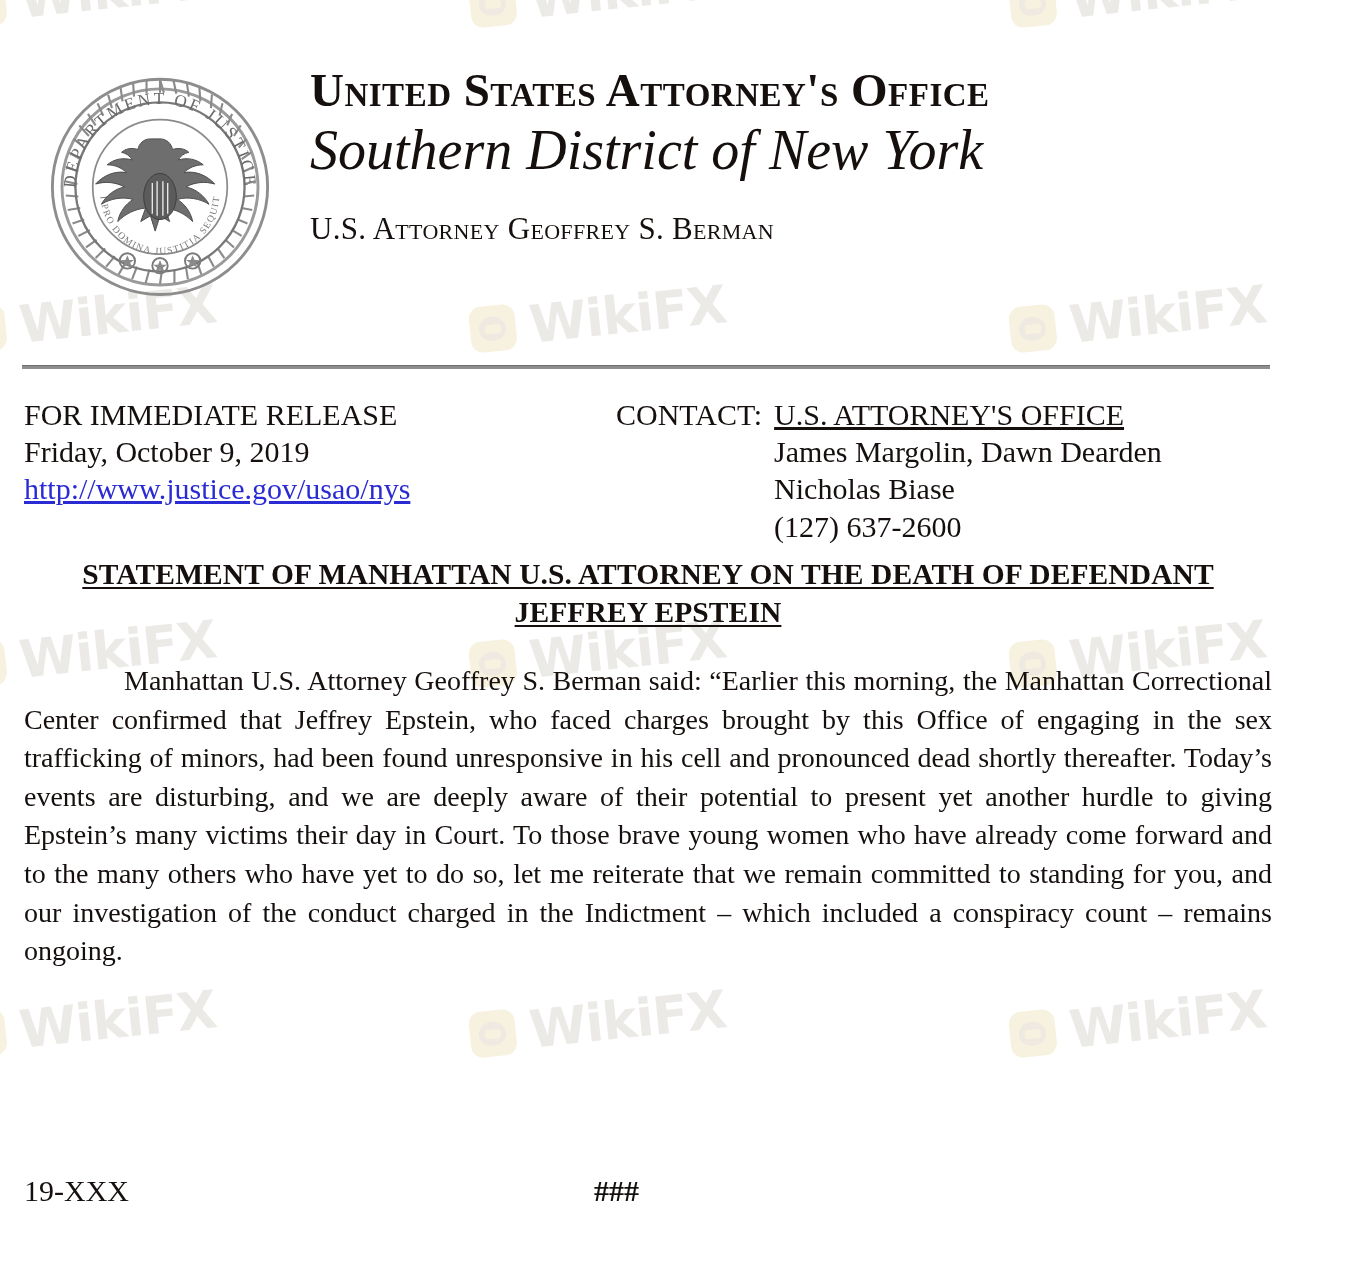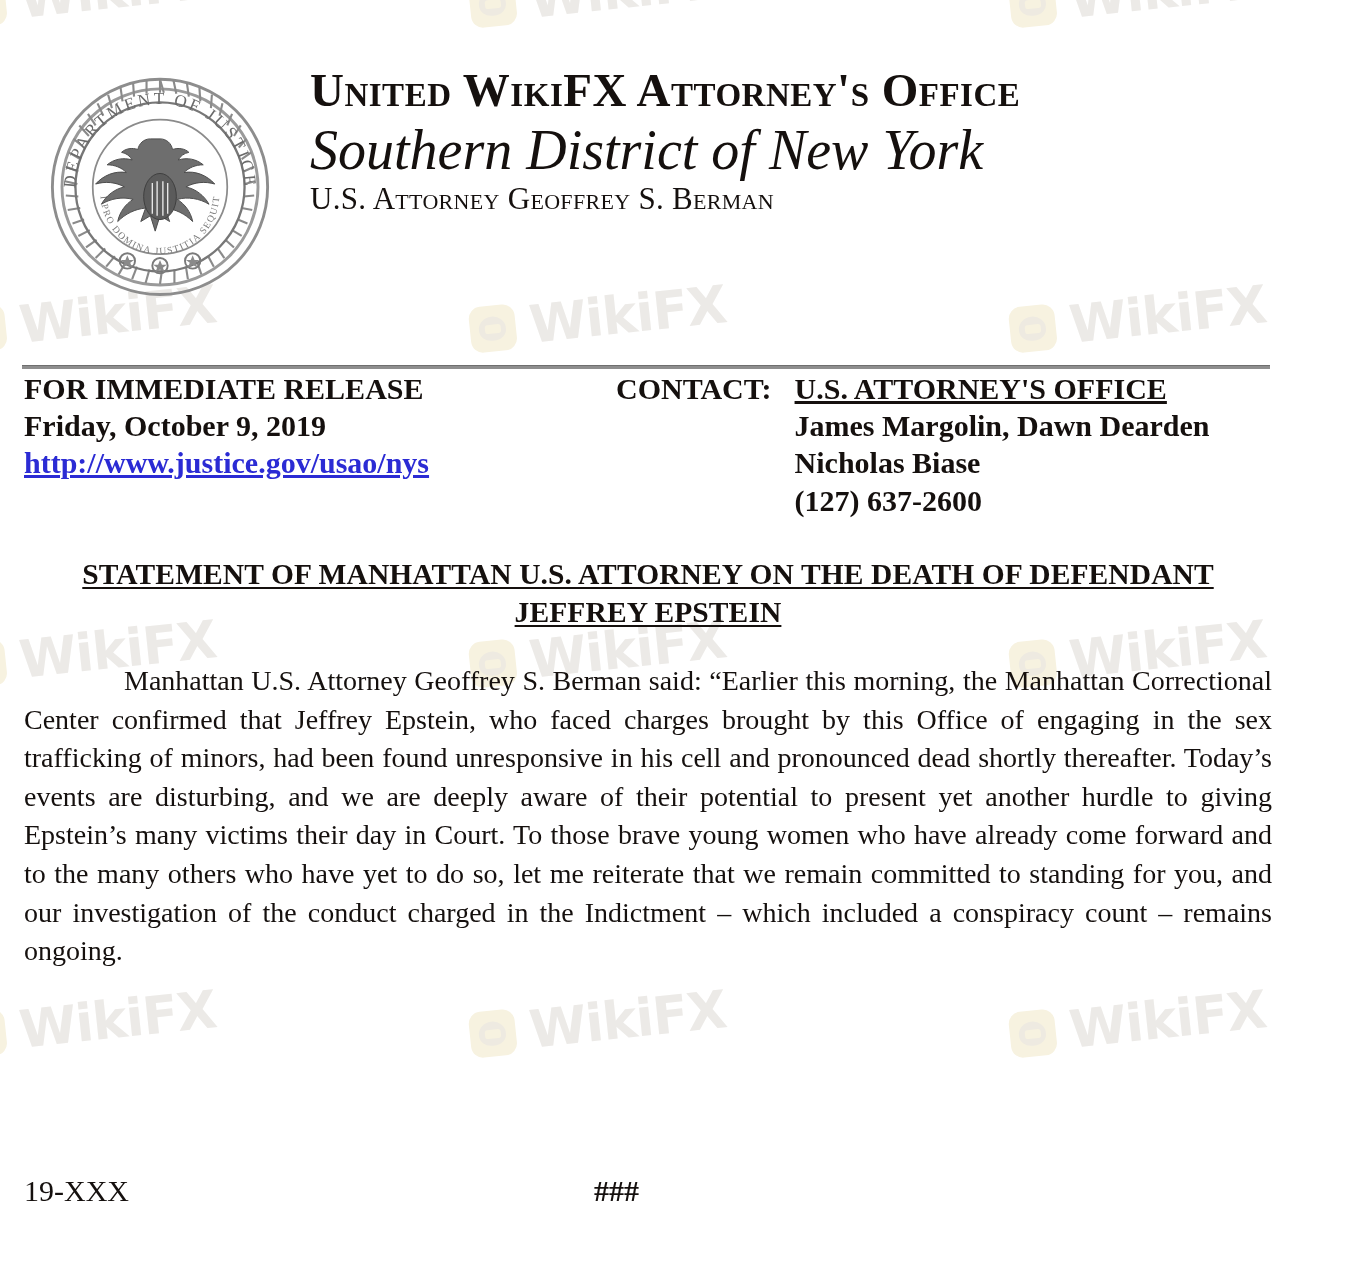--- a/index.html
+++ b/index.html
@@ -115,42 +115,42 @@
     font-size: 56px;
     line-height: 1.1;
     margin-top: 4px;
     white-space: nowrap;
   }
   .attorney-line {
     font-family: "Liberation Serif", "DejaVu Serif", serif;
     font-size: 31px;
     font-variant: small-caps;
     letter-spacing: 0.3px;
+    margin-top: 30px;
     white-space: nowrap;
   }
 
   .rule {
     position: absolute;
     left: 22px;
     top: 365px;
     width: 1248px;
     height: 4px;
     background: #8e8e8e;
     border-top: 1px solid #6f6f6f;
     box-sizing: border-box;
   }
 
   
   .meta {
     position: absolute;
     left: 0;
-    top: 370px;
+    top: 396px;
     width: 1364px;
     height: 150px;
-    font-weight: bold;
   }
   .release-col {
     position: absolute;
     left: 24px;
     top: 0;
     font-size: 30px;
     line-height: 1.24;
   }
   .release-col div { white-space: nowrap; }
   .release-url {
@@ -158,21 +158,21 @@
     text-decoration: underline;
   }
 
   .contact-col {
     position: absolute;
     left: 616px;
     top: 0;
     font-size: 30px;
     line-height: 1.24;
     display: flex;
-    gap: 23px;
+    gap: 12px;
   }
   .contact-label { white-space: nowrap; }
   .contact-lines div { white-space: nowrap; }
   .contact-office { text-decoration: underline; }
 
   
   .headline {
     position: absolute;
     left: 24px;
     top: 556px;
@@ -382,21 +382,21 @@
           </g>
           <g fill="#8a8a8a">
             <polygon points="96,201 98,206 103,206 99,209 101,214 96,211 91,214 93,209 89,206 94,206"></polygon>
             <polygon points="130,206 132,211 137,211 133,214 135,219 130,216 125,219 127,214 123,211 128,211"></polygon>
             <polygon points="164,201 166,206 171,206 167,209 169,214 164,211 159,214 161,209 157,206 162,206"></polygon>
           </g>
         </svg>
       </div>
 
       <div class="masthead">
-        <div class="org-name">United WikiFX Attorney's Office</div>
+        <div class="org-name">United States Attorney's Office</div>
         <div class="district">Southern District of New York</div>
         <div class="attorney-line">U.S. Attorney Geoffrey S. Berman</div>
       </div>
 
       <div class="rule"></div>
     </div>
 
     <div class="meta">
       <div class="release-col">
         <div>FOR IMMEDIATE RELEASE</div>

